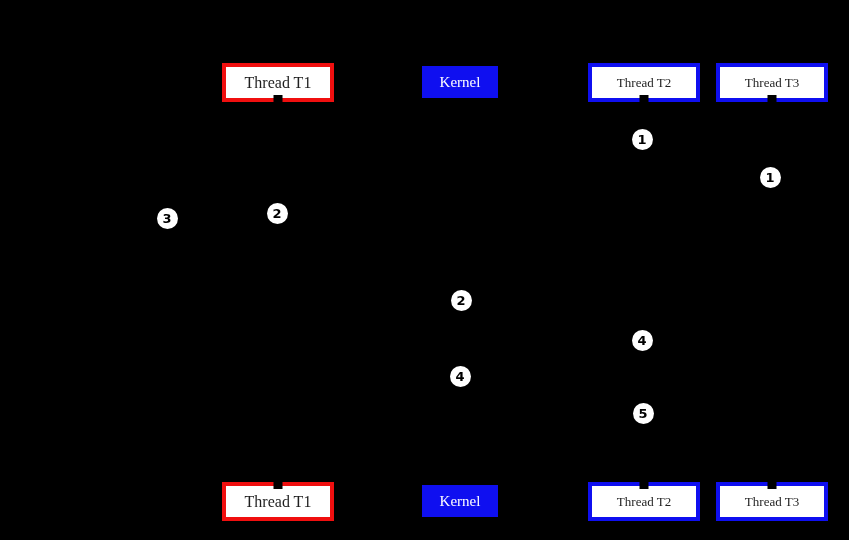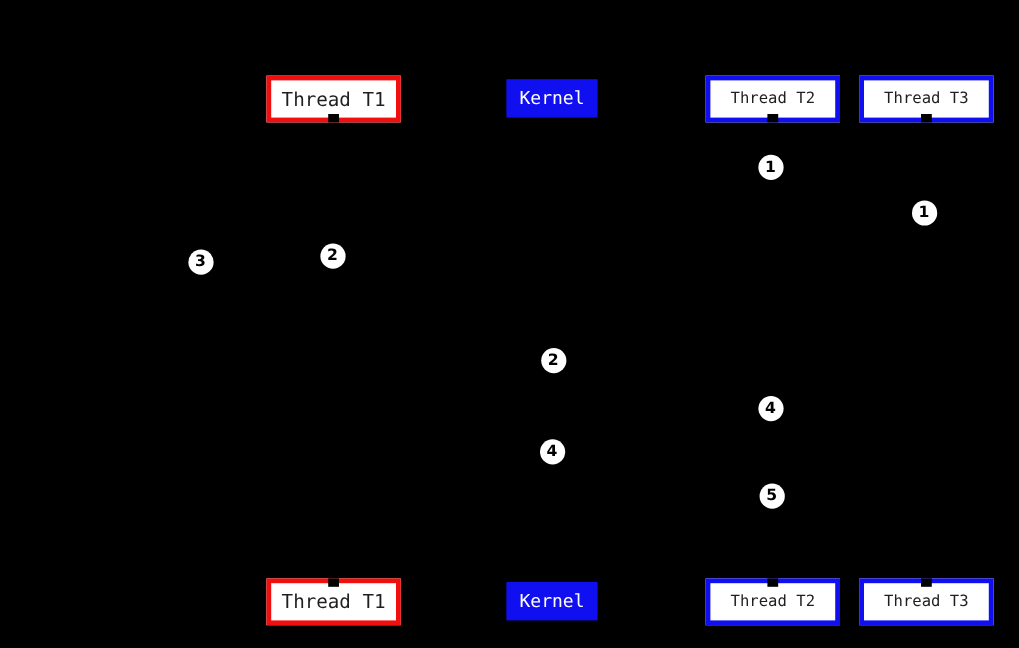--- a/index.html
+++ b/index.html
@@ -17,20 +17,21 @@
     background: var(--bg, #000);
     font-family: "DejaVu Sans Mono", monospace;
   }
   .box {
     position: absolute;
     box-sizing: border-box;
     display: flex;
     align-items: center;
     justify-content: center;
     white-space: nowrap;
+    font-family: Liberation Serif, serif;
   }
   .box.thread-red {
     background: var(--box-fill, #fff);
     border: 4px solid var(--red, #f00f0f);
     color: var(--box-text, #1f1f1f);
     font-size: 16px;
   }
   .box.thread-blue {
     background: var(--box-fill, #fff);
     border: 4px solid var(--blue, #0f0ff0);

